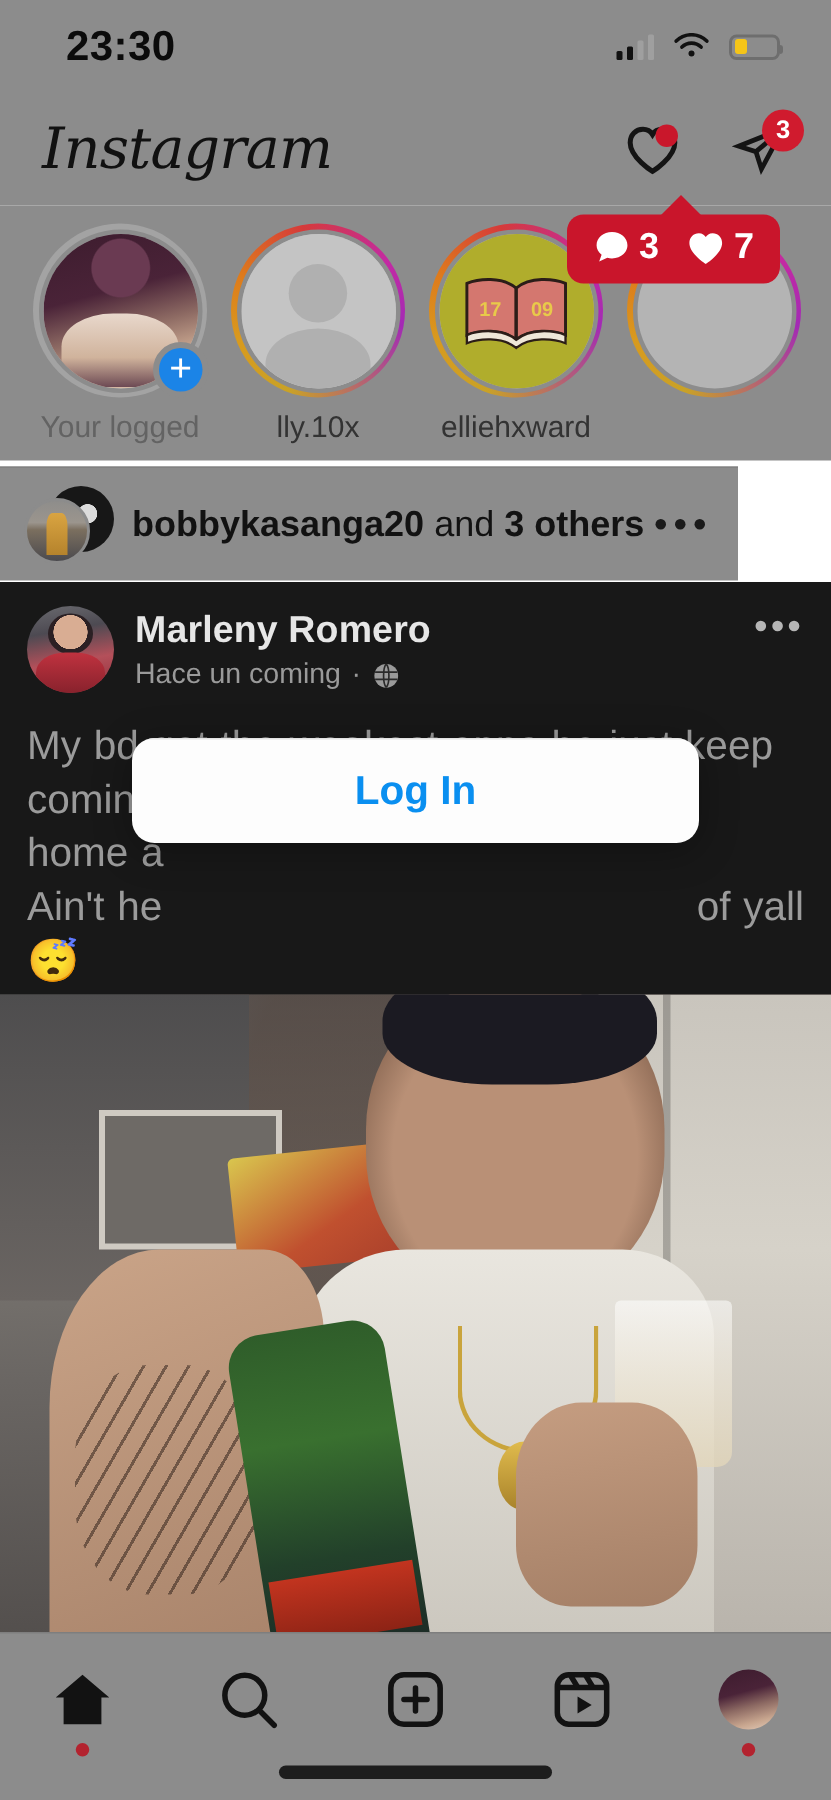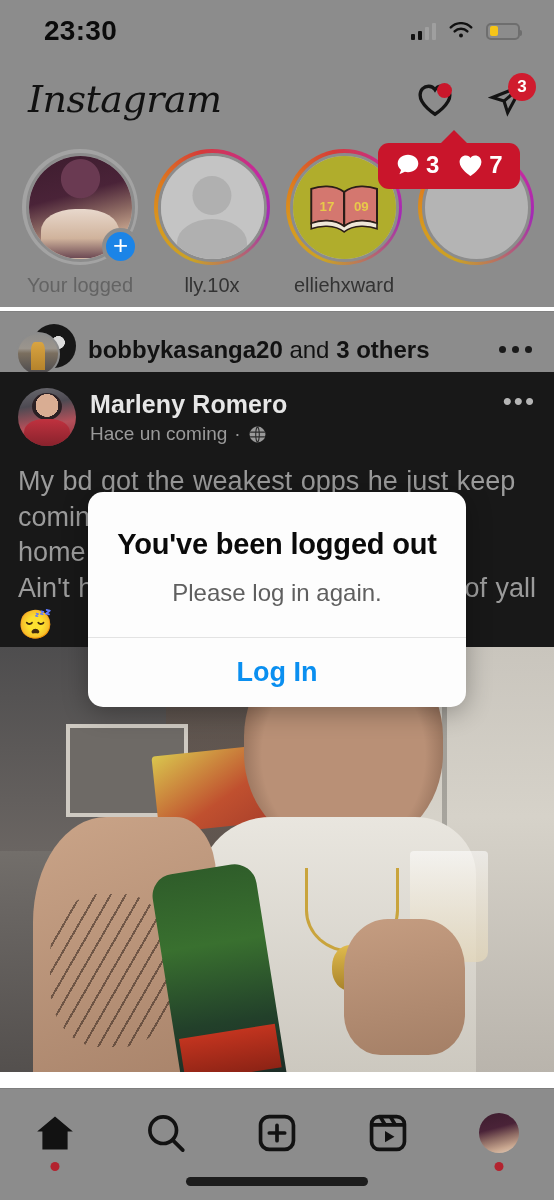--- a/index.html
+++ b/index.html
@@ -139,21 +139,21 @@
   }
   .notif-pop::before {
     content:""; position:absolute; left:62px; top:-13px;
     border-left:14px solid transparent; border-right:14px solid transparent;
     border-bottom:14px solid #c9152b;
   }
   .np-item { display:flex; align-items:center; gap:5px; color:#fff; font-size:24px; font-weight:bold; }
 
   
   .posthead {
-    position:absolute; top:311px; left:0; width:554px; height:76px;
+    position:absolute; top:311px; left:0; width:492px; height:76px;
     background:#8c8c8c; display:flex; align-items:center; padding:0 22px 0 14px;
     border-top:1px solid #818181;
   }
   .avstack { position:relative; width:62px; height:56px; flex:0 0 62px; }
   .avstack .a2 {
     position:absolute; right:0; top:2px; width:44px; height:44px; border-radius:50%;
     background:radial-gradient(circle at 60% 42%, #dcdcdc 0 17%, #171717 18% 100%);
   }
   .avstack .a1 {
     position:absolute; left:2px; top:10px; width:44px; height:44px; border-radius:50%;
@@ -165,21 +165,21 @@
     background:linear-gradient(180deg,#d9a441,#b5832c); border-radius:30% 30% 0 0;
   }
   .post-title { font-size:24px; color:#121212; margin-left:12px; }
   .post-title b { font-weight:bold; }
   .post-title .reg { font-weight:normal; }
   .dots3 { margin-left:auto; display:flex; gap:6px; }
   .dots3 i { width:7px; height:7px; border-radius:50%; background:#1a1a1a; display:block; }
 
   
   .media {
-    position:absolute; top:372px; left:0; width:554px; height:700px;
+    position:absolute; top:388px; left:0; width:554px; height:700px;
     background:#181818; overflow:hidden;
   }
   .fbpost { padding:16px 18px 0; }
   .fb-head { display:flex; align-items:flex-start; gap:14px; }
   .fb-av {
     width:58px; height:58px; border-radius:50%; flex:0 0 58px; overflow:hidden; position:relative;
     background:linear-gradient(170deg,#6b6b70 0%,#4d4a52 30%,#b4505a 62%,#8d2b38 100%);
   }
   .fb-av::before{ content:""; position:absolute; left:24%; top:8%; width:52%; height:48%;
      background:radial-gradient(circle at 50% 46%, #d9ad93 0 54%, #2b2024 55% 100%); border-radius:50%; }
@@ -436,24 +436,20 @@
       <div class="ph-arm"></div>
       <div class="ph-tat"></div>
       <div class="ph-bottle"></div>
       <div class="ph-glass"></div>
       <div class="ph-hand"></div>
     </div>
   </div>
 
   <div class="scrim"></div>
   <div class="dialog">
-    <div class="dlg-body">
-      <div class="dlg-title">You've been logged out</div>
-      <div class="dlg-msg">Please log in again.</div>
-    </div>
     <div class="dlg-sep"></div>
     <button class="dlg-btn">Log In</button>
   </div>
 
   <div class="botnav">
     <div class="nav-item">
       <svg width="44" height="42" viewBox="0 0 24 24">
         <path d="M12 2.6 1.8 11.2h3v10.2h14.4V11.2h3L12 2.6z" fill="#121212"></path>
       </svg>
       <span class="nav-dot"></span>

